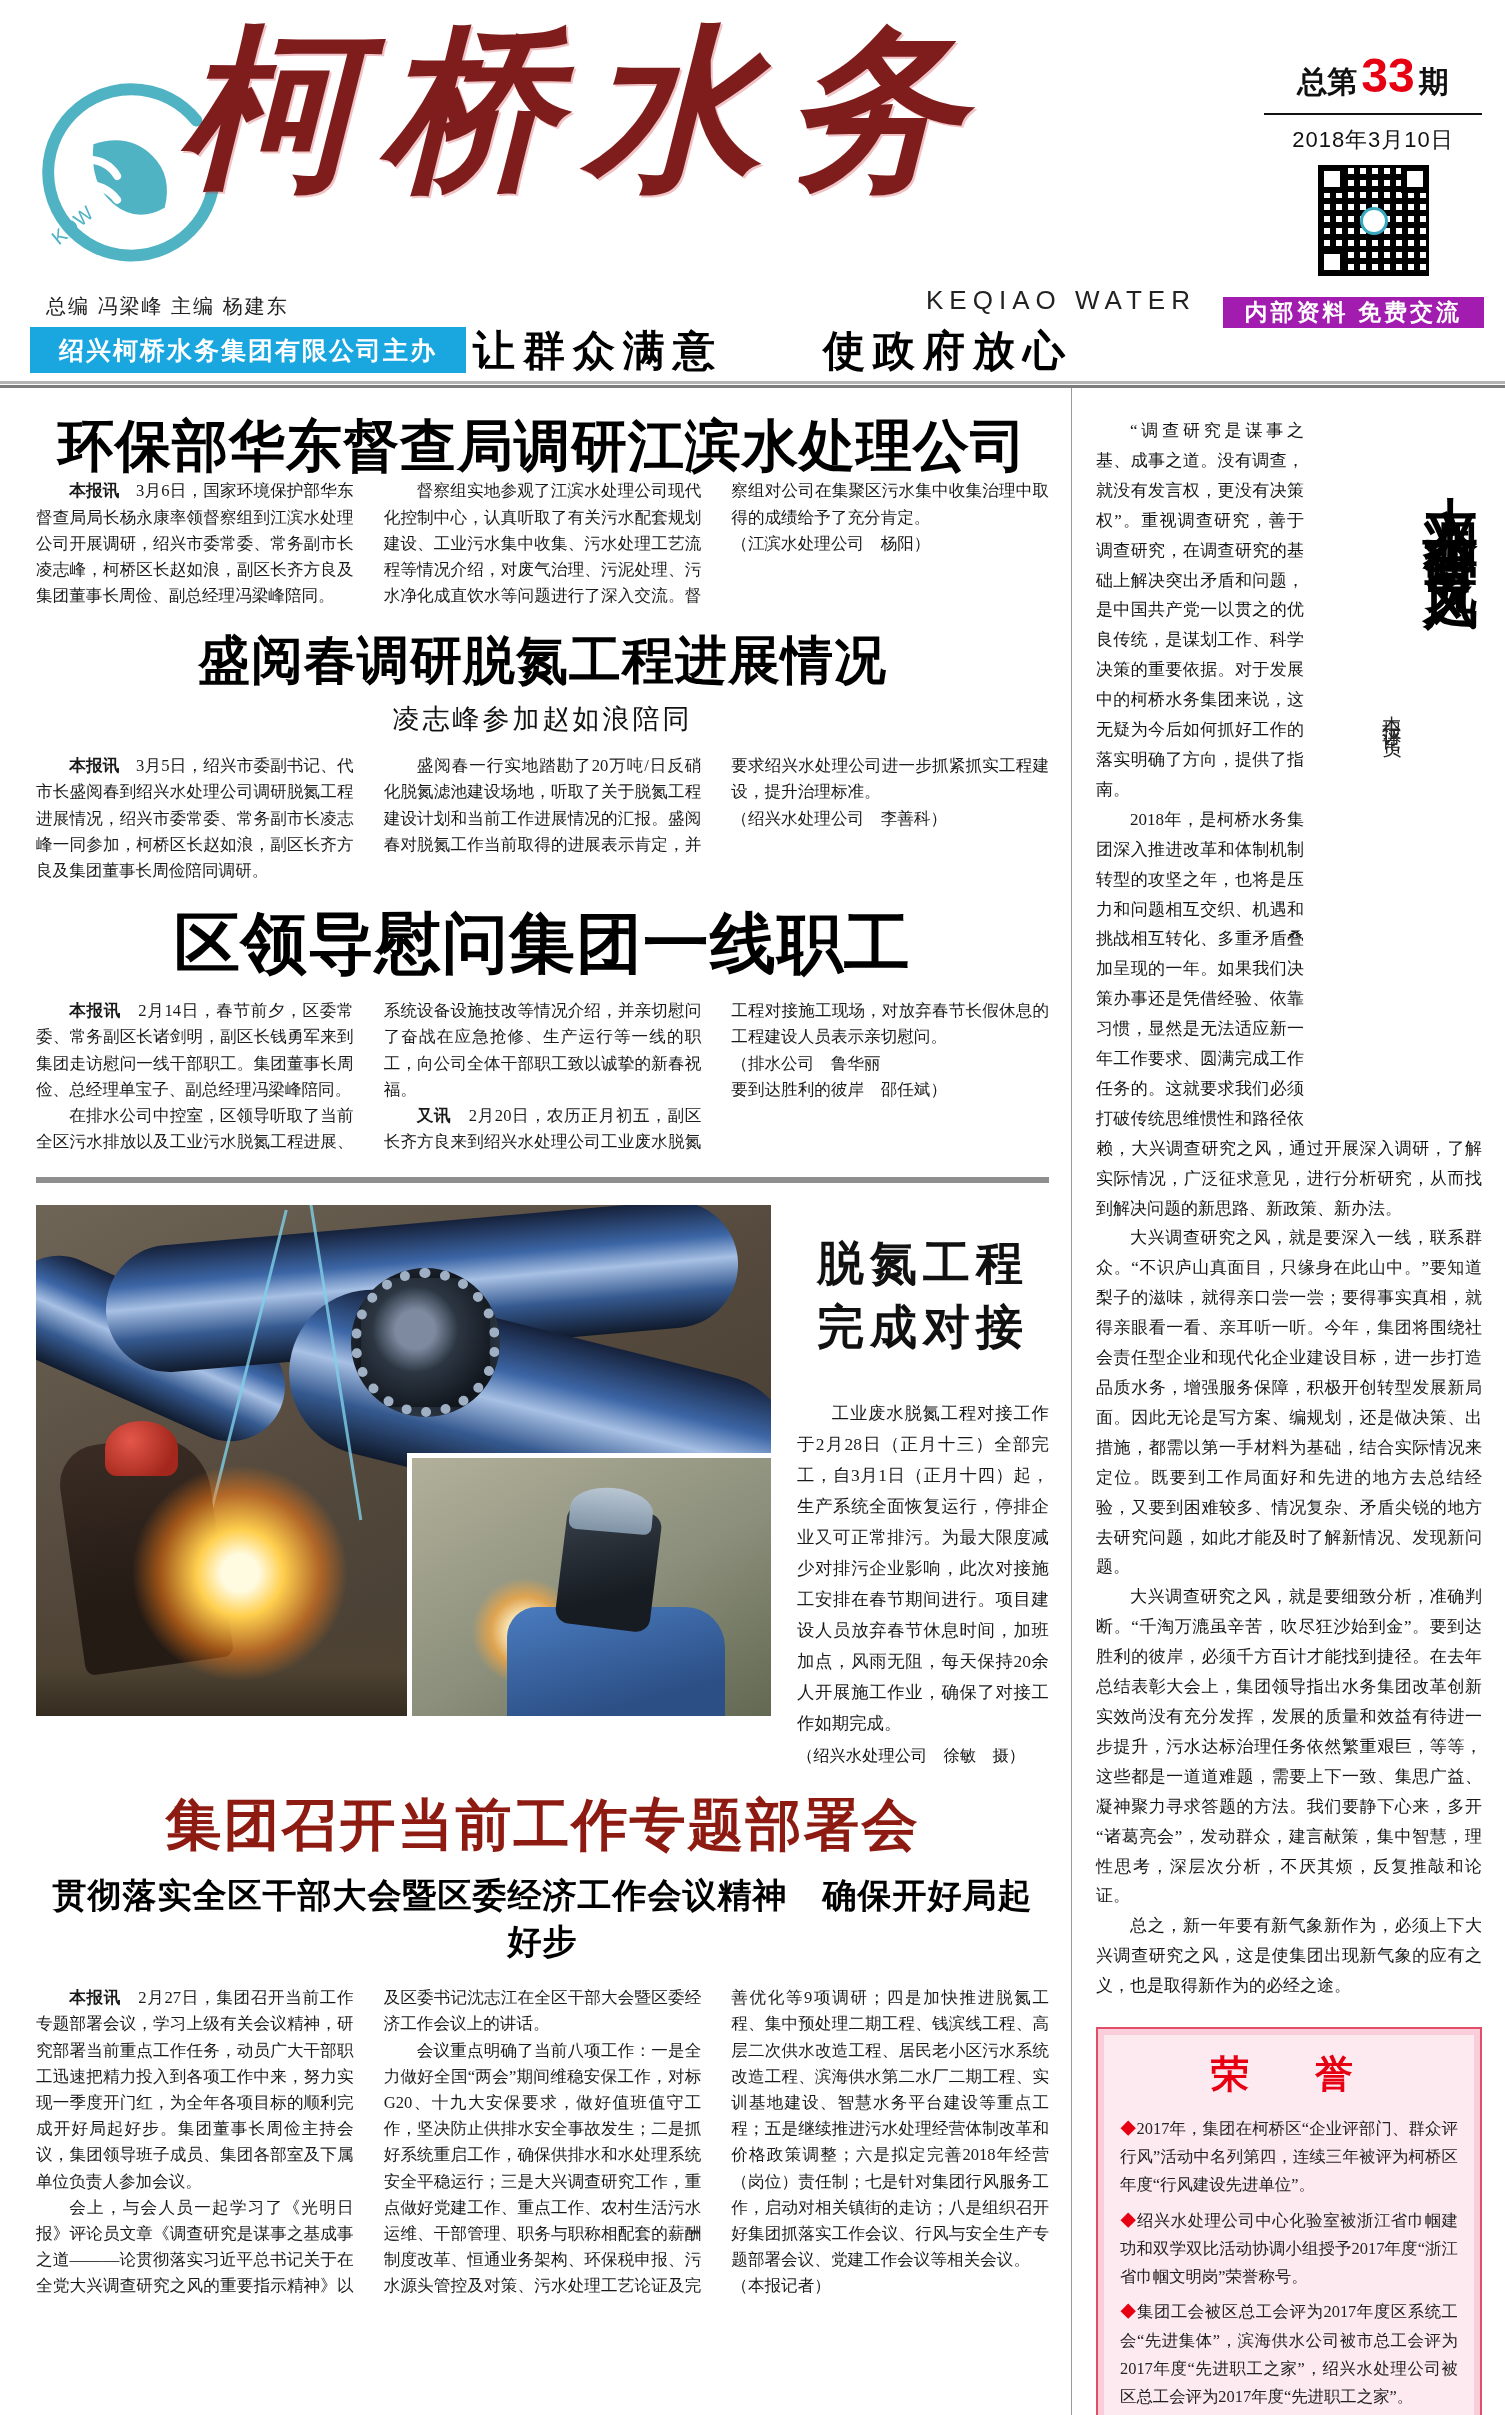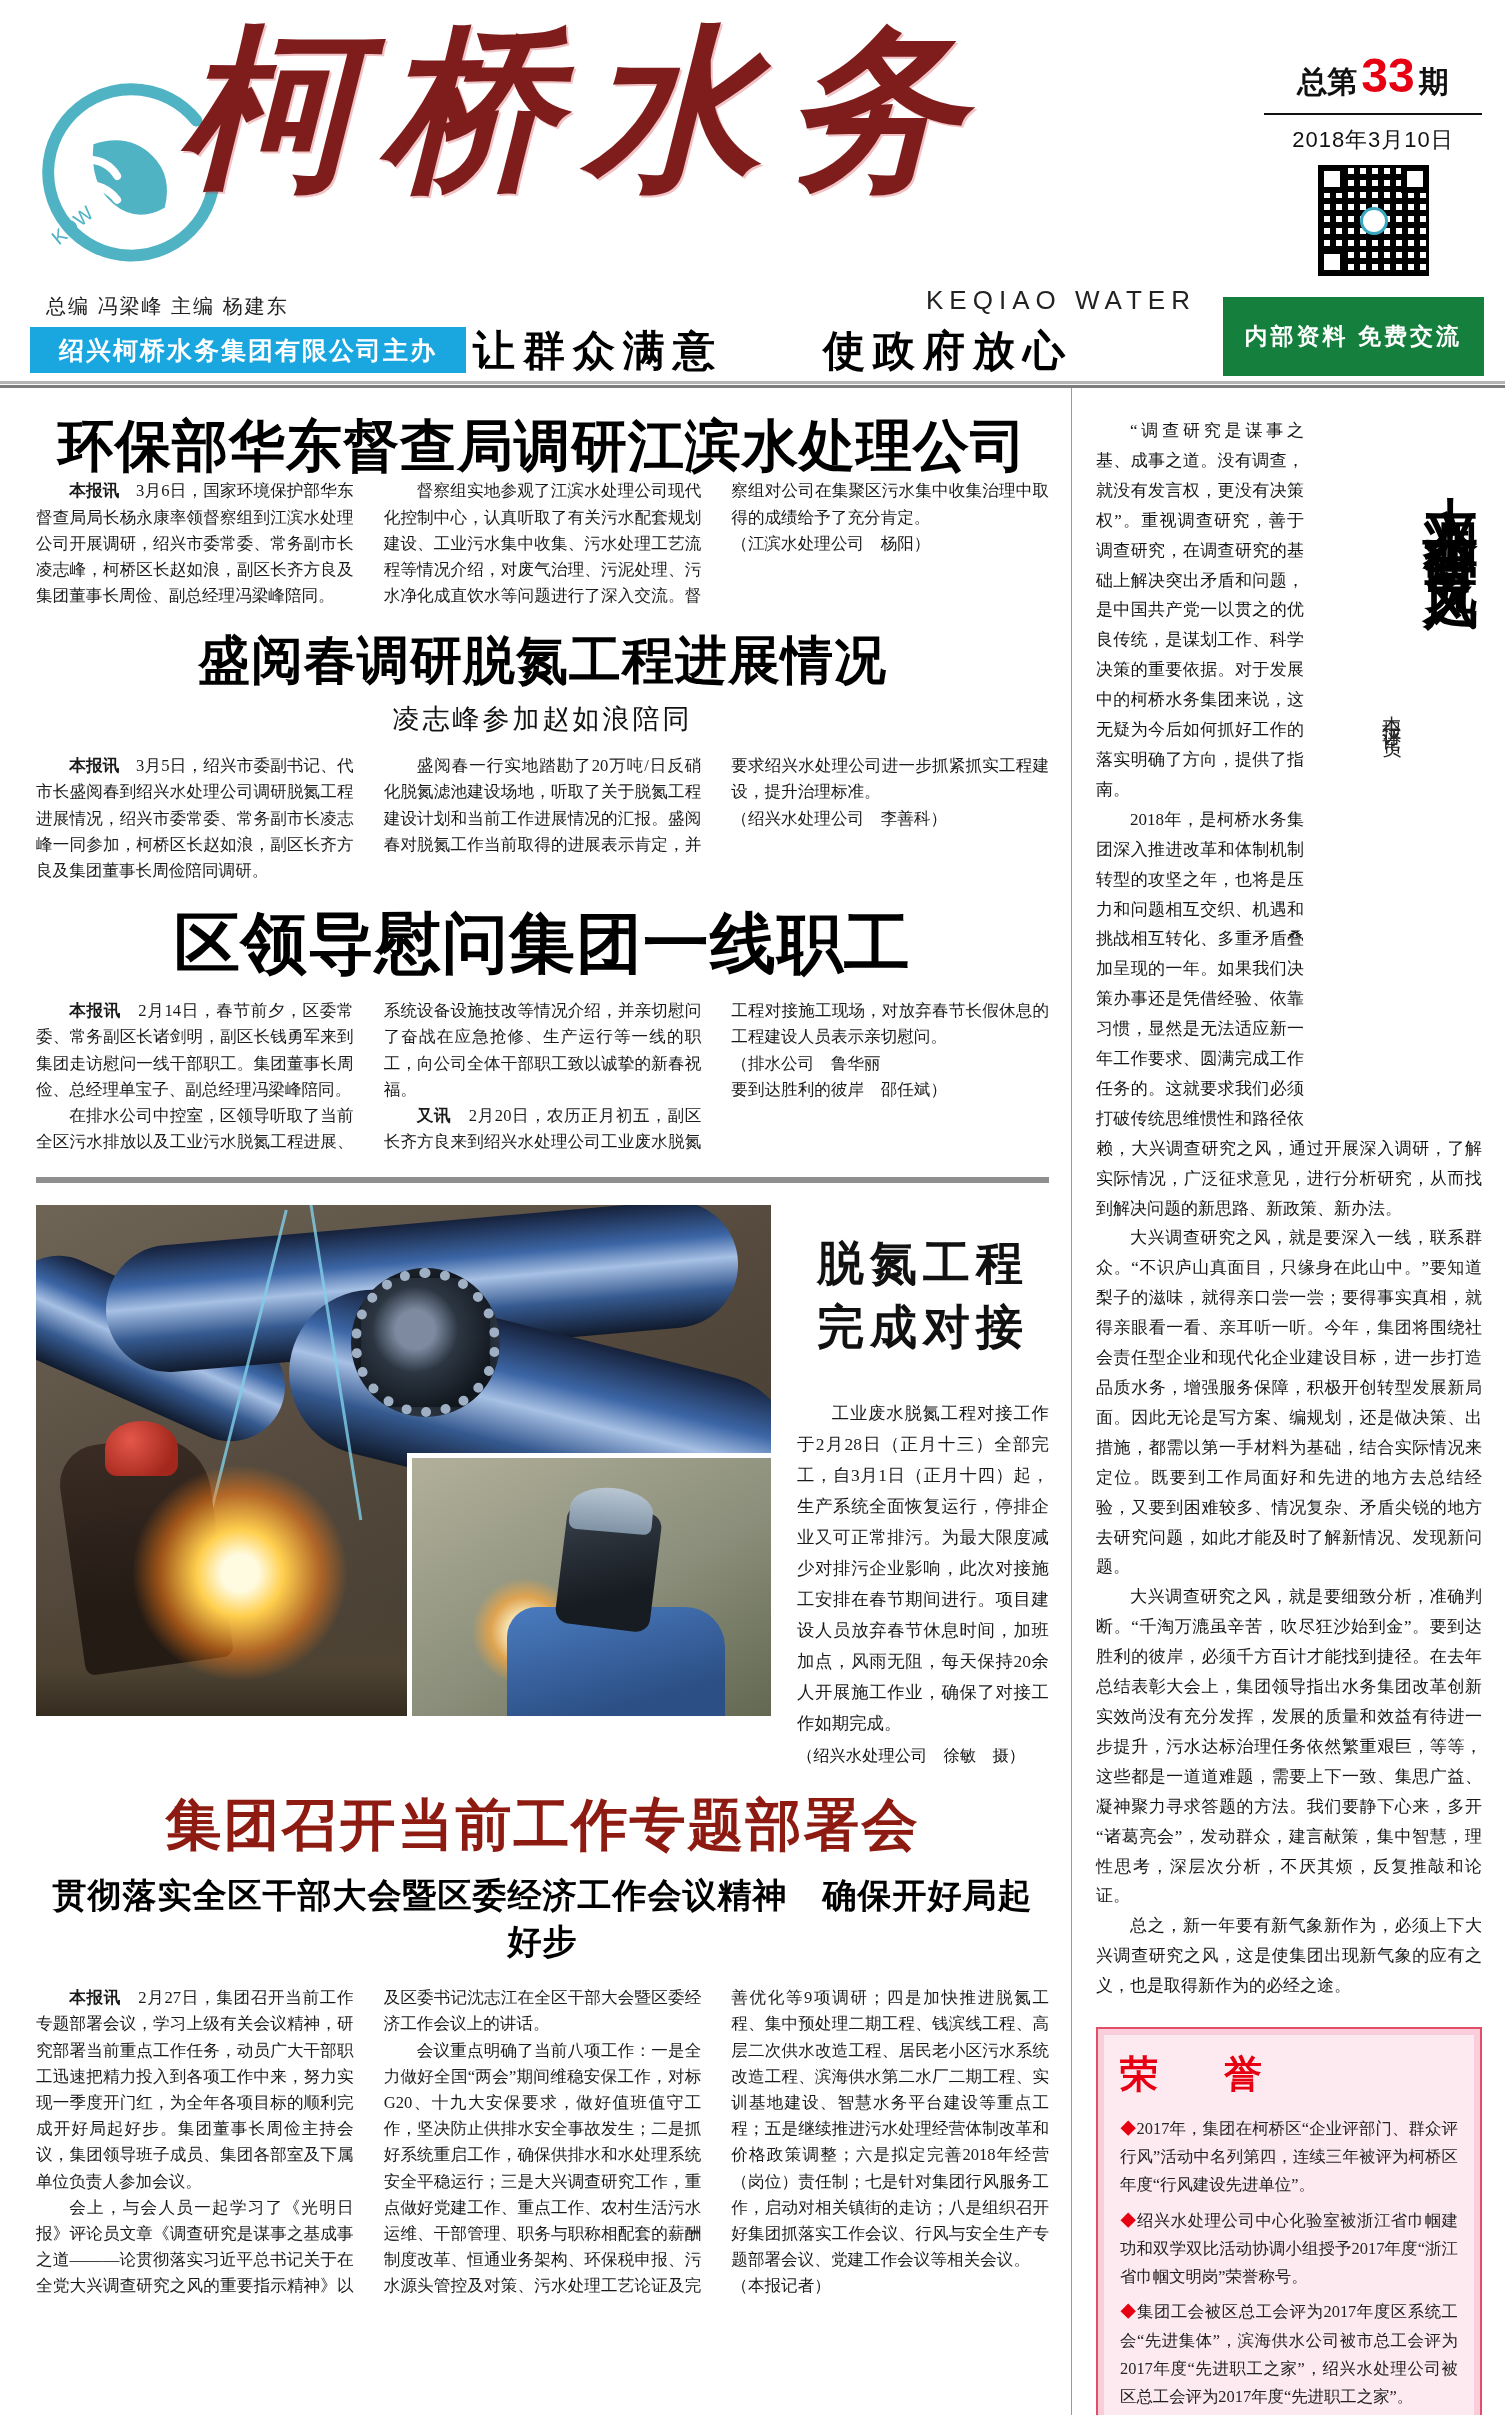--- a/index.html
+++ b/index.html
@@ -33,22 +33,22 @@
   .qr .finder { position:absolute; width:28px; height:28px; background:#fff; border:6px solid #000; }
   .qr .f1 { left:0; top:0; } .qr .f2 { right:0; top:0; } .qr .f3 { left:0; bottom:0; }
   .qr .center-dot { position:absolute; left:42px; top:42px; width:28px; height:28px; background:#fff; border-radius:50%; border:3px solid #3aa9c0; }
   .organizer-bar {
     position:absolute; left:30px; top:327px; width:436px; height:46px;
     background:#1aa7e0; color:#fff; font-size:25px; font-weight:700;
     display:flex; align-items:center; justify-content:center; letter-spacing:2px;
   }
   .slogan { position:absolute; left:473px; top:323px; font-size:42px; font-weight:900; color:#000; letter-spacing:8px; }
   .badge {
-    position:absolute; right:22px; top:297px; background:#15803d; color:#fff;
-    font-size:23px; font-weight:700; padding:24px 22px; letter-spacing:3px;
+    position:absolute; right:22px; top:297px; background:#a21caf; color:#fff;
+    font-size:23px; font-weight:700; padding:0 22px; letter-spacing:3px;
   }
   .masthead-rule { position:absolute; left:0; right:0; bottom:0; height:7px;
     background:linear-gradient(#b5b5b5 0 3px, #fff 3px 4px, #7d7d7d 4px 7px); }
 
   
   .content { display:flex; align-items:stretch; }
   .main-col { width:1071px; padding:26px 22px 0 36px; }
   .right-col { flex:1; border-left:1px solid #9a9a9a; padding:28px 24px 0 24px; }
 
   
@@ -118,21 +118,21 @@
   .editorial p { text-indent:2em; }
   .edit-float { float:right; width:156px; height:653px; margin:36px 0 18px 22px;
     display:flex; justify-content:flex-end; }
   .author-vert { writing-mode:vertical-rl; text-orientation:upright; font-size:19px;
     font-family:"Liberation Serif",serif; margin:248px 10px 0 0; letter-spacing:6px; color:#222; }
   .title-vert { writing-mode:vertical-rl; text-orientation:upright; font-size:55px; font-weight:900;
     letter-spacing:12px; line-height:1.15; font-family:"Liberation Sans",sans-serif; color:#000; }
 
   .honor-box { margin-top:26px; background:#fdeaf1; border:2px solid #e24e68;
     box-shadow:inset 0 0 0 6px #f9cdd9; padding:20px 22px 18px; }
-  .honor-title { color:#e60012; font-size:38px; font-weight:900; letter-spacing:14px; margin-bottom:14px; }
+  .honor-title { text-align:center; color:#e60012; font-size:38px; font-weight:900; letter-spacing:14px; margin-bottom:14px; }
   .honor-item { font-size:16.4px; line-height:1.72; text-align:justify; color:#222;
     font-family:"Liberation Serif",serif; margin-bottom:6px; }
   .honor-item .diamond { color:#e60012; font-family:"Liberation Sans",sans-serif; }
 </style>
 </head>
 <body>
 
 <div class="page">
 
   <div class="masthead">

